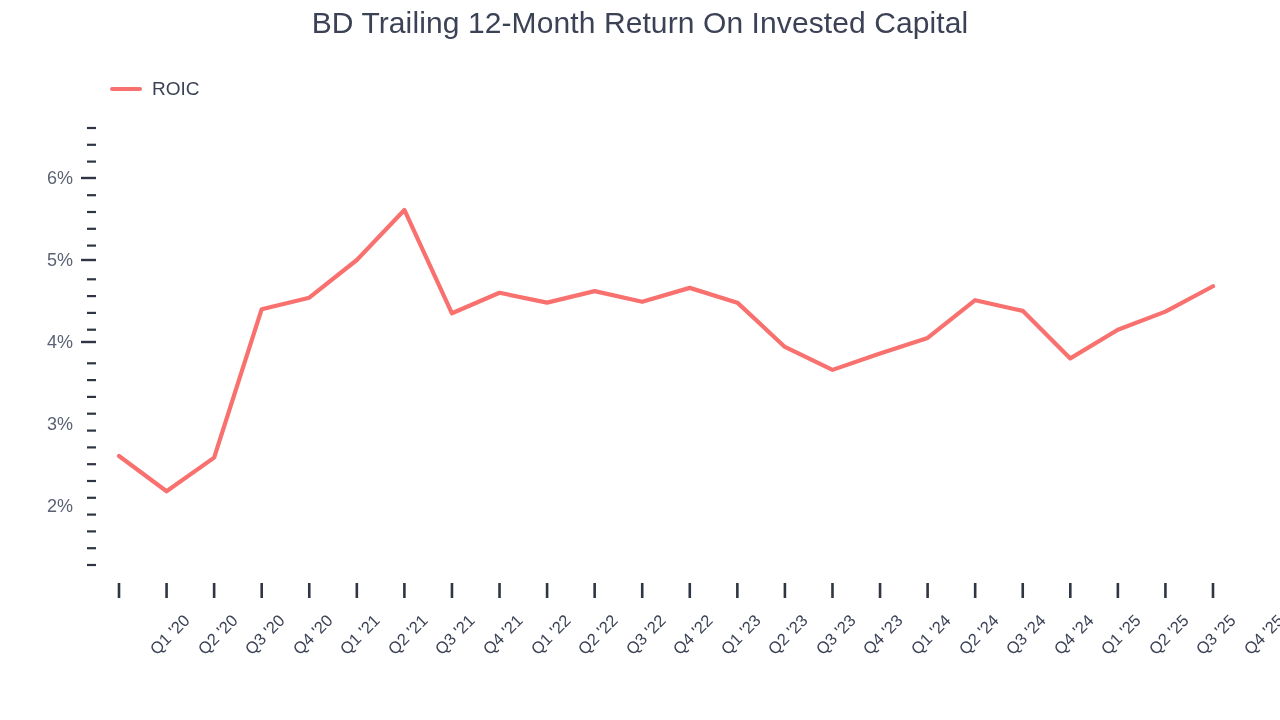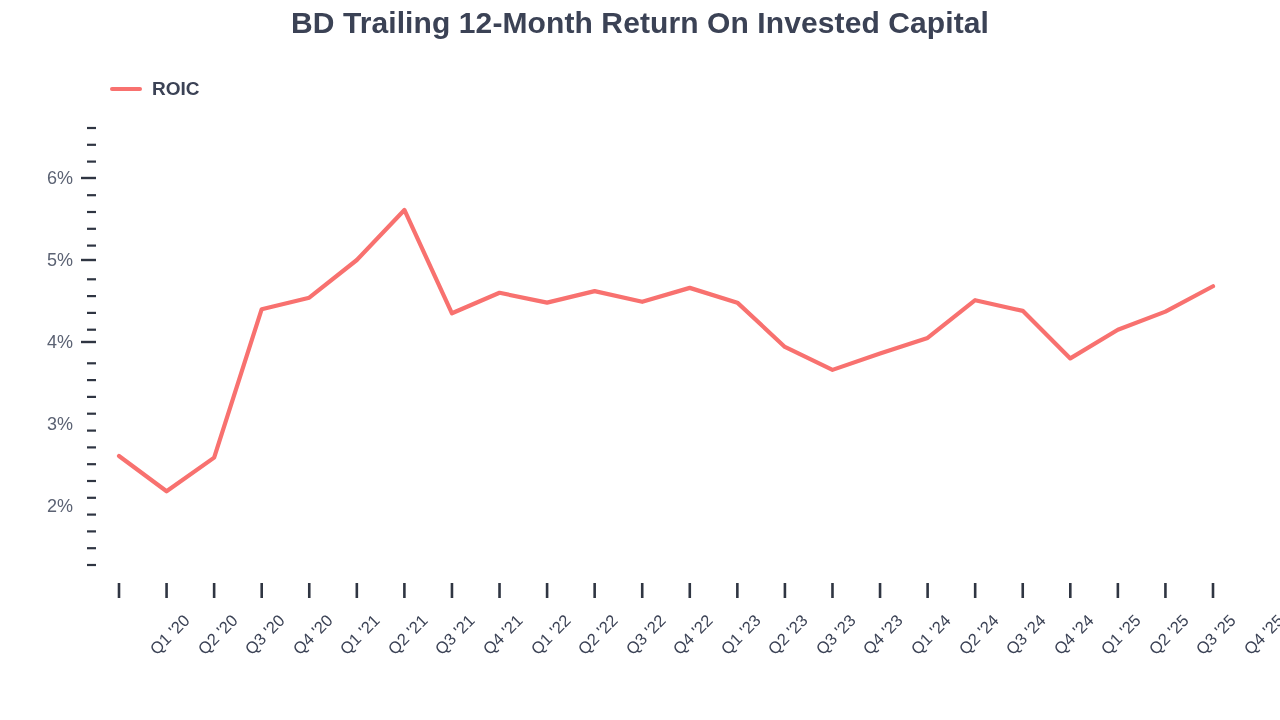--- a/index.html
+++ b/index.html
@@ -19,33 +19,32 @@
     height: 720px;
     background: #ffffff;
   }
   #chart-title {
     position: absolute;
     top: 6px;
     left: 0;
     width: 1280px;
     text-align: center;
     font-size: 30px;
-    font-weight: 700;
+    font-weight: 400;
     color: #3b4255;
     letter-spacing: 0.1px;
     white-space: nowrap;
   }
   #legend {
     position: absolute;
     top: 78px;
     left: 110px;
     display: flex;
     align-items: center;
     gap: 10px;
-    font-weight: bold;
   }
   #legend-swatch {
     width: 32px;
     height: 4px;
     border-radius: 2px;
     background: #f8716f;
   }
   #legend-label {
     font-size: 19px;
     color: #3b4255;

